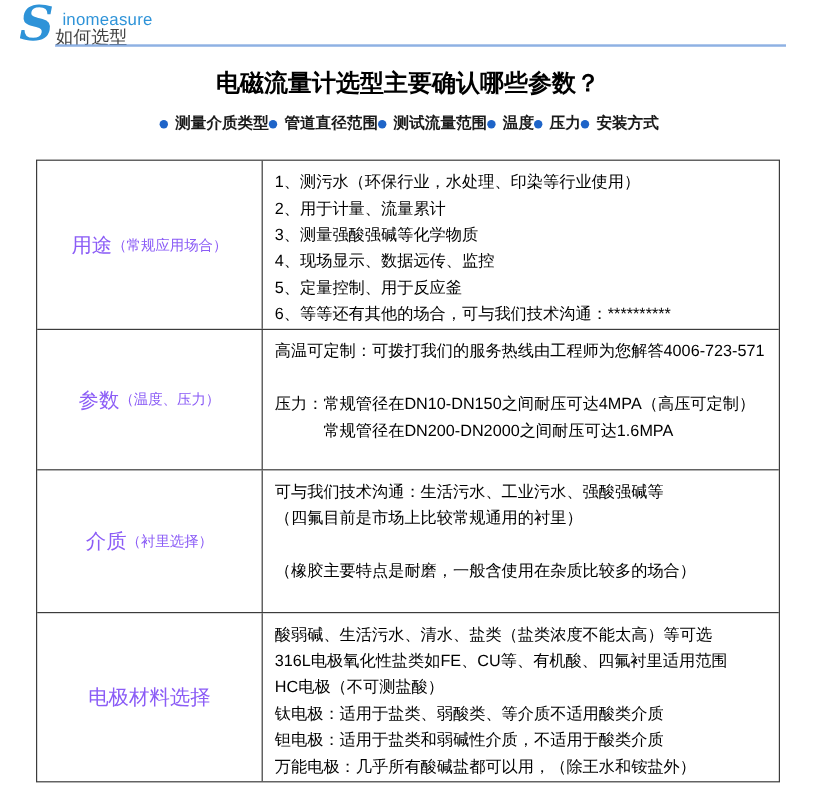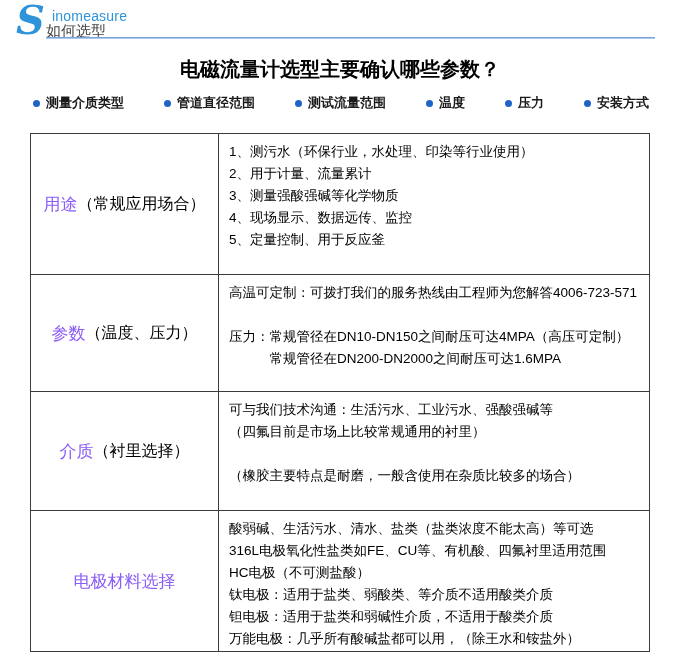--- a/index.html
+++ b/index.html
@@ -23,36 +23,36 @@
   .logo-sub{position:absolute;left:30px;top:18px;font-size:15px;color:#444444;}
   .header-line{position:absolute;left:46px;top:37px;width:609px;height:2px;
     background:var(--line-blue);border-bottom:1px solid #adc6ec;}
 
   
   .title{position:absolute;left:0;top:56px;width:680px;text-align:center;
     font-size:20px;font-weight:bold;color:#000;}
 
   
   .bullets{position:absolute;left:33px;top:94px;width:616px;display:flex;
-    justify-content:space-between;align-items:center;}
+    justify-content:center;align-items:center;}
   .bullet-item{display:flex;align-items:center;}
   .dot{width:7px;height:7px;border-radius:50%;background:var(--bullet-blue);
     margin-right:6px;flex:0 0 auto;}
   .bullet-label{font-size:13px;font-weight:bold;color:#1a1a1a;white-space:nowrap;}
 
   
   .spec-table{position:absolute;left:30px;top:133px;width:620px;
     border:1px solid var(--border-dark);}
   .spec-row{display:flex;}
   .spec-row + .spec-row{border-top:1px solid var(--border-dark);}
   .row-h1{height:140px;} .row-h2{height:117px;} .row-h3{height:119px;} .row-h4{height:141px;}
   .row-header{width:188px;flex:0 0 auto;border-right:1px solid var(--border-dark);
     display:flex;align-items:center;justify-content:center;text-align:center;padding:0 4px;}
   .row-header-main{font-size:17px;color:#8b5cf6;}
-  .row-header-note{font-size:16px;color:#000000;}
+  .row-header-note{font-size:12px;color:#8b5cf6;}
   .row-content{flex:1;padding:7px 6px 0 10px;overflow:hidden;}
   .cell-line{font-size:13.5px;line-height:22px;height:22px;white-space:nowrap;color:#000;}
   .cell-line.blank{height:22px;}
 </style>
 </head>
 <body>
 
 <div class="page">
 
   <div class="logo">
@@ -97,20 +97,21 @@
       <div class="row-header">
         <span class="row-header-main">用途</span>
           <span class="row-header-note">（常规应用场合）</span>
       </div>
       <div class="row-content">
           <div class="cell-line">1、测污水（环保行业，水处理、印染等行业使用）</div>
           <div class="cell-line">2、用于计量、流量累计</div>
           <div class="cell-line">3、测量强酸强碱等化学物质</div>
           <div class="cell-line">4、现场显示、数据远传、监控</div>
           <div class="cell-line">5、定量控制、用于反应釜</div>
+          <div class="cell-line">6、等等还有其他的场合，可与我们技术沟通：**********</div>
         </div>
     </div>
 
     <div class="spec-row row-h2">
       <div class="row-header">
         <span class="row-header-main">参数</span>
           <span class="row-header-note">（温度、压力）</span>
       </div>
       <div class="row-content">
           <div class="cell-line">高温可定制：可拨打我们的服务热线由工程师为您解答4006-723-571</div>

